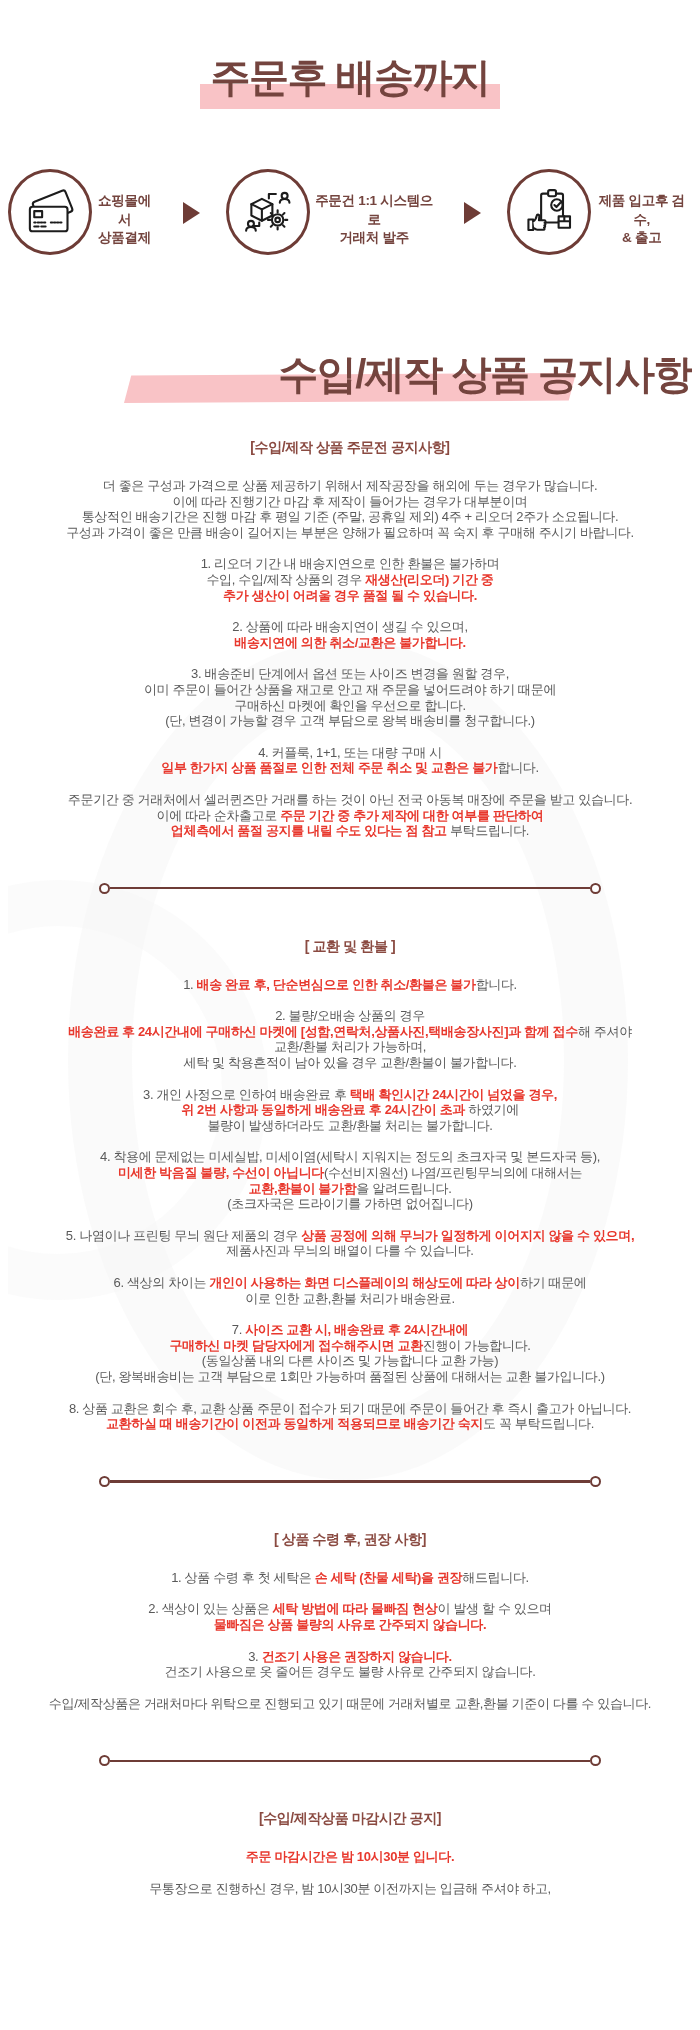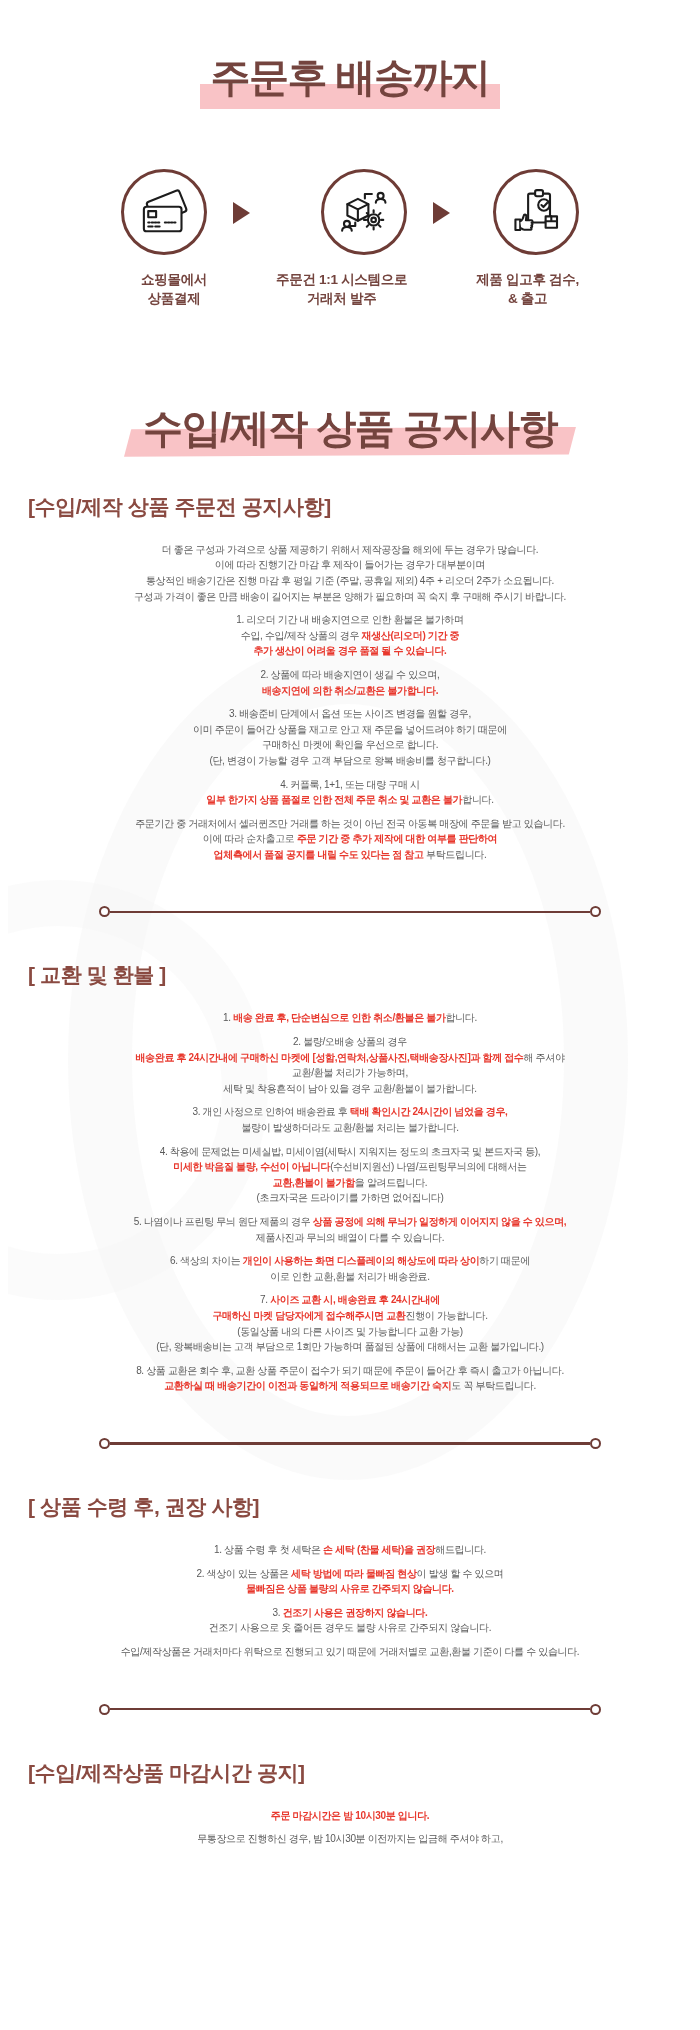--- a/index.html
+++ b/index.html
@@ -48,21 +48,21 @@
     padding:0 10px 6px;
     background:linear-gradient(transparent 56%, var(--pink) 56%, var(--pink) 97%, transparent 97%);
   }
   .steps{
     display:flex;
     justify-content:center;
     align-items:flex-start;
     gap:26px;
     margin-top:58px;
   }
-  .step{display:flex;flex-direction:column;align-items:flex-end;}
+  .step{display:flex;flex-direction:row;align-items:center;}
   .circle{
     width:86px;height:86px;
     border:3px solid var(--line);
     border-radius:50%;
     background:#fff;
     display:flex;align-items:center;justify-content:center;
   }
   .circle svg{width:56px;height:56px;}
   .cap{
     margin-top:16px;
@@ -75,53 +75,54 @@
   }
   .arrow{
     margin-top:33px;
     width:0;height:0;
     border-top:11px solid transparent;
     border-bottom:11px solid transparent;
     border-left:17px solid var(--line);
   }
 
   
-  .title2-wrap{position:relative;text-align:center;margin-top:92px;height:58px;}
+  .title2-wrap{position:relative;text-align:right;margin-top:92px;height:58px;}
   .tape{
     position:absolute;
     left:50%;top:26px;
     transform:translateX(-50%);
     width:452px;height:30px;
     background:var(--pink);
     clip-path:polygon(1.6% 8%,100% 0,98.4% 92%,0 100%);
   }
   .title2{
     position:relative;
     font-size:40px;
     font-weight:800;
     letter-spacing:-1.5px;
     color:var(--brown);
   }
 
   
   #content{margin-top:28px;padding:0 20px;}
   .subheader{
-    font-size:21px;
+    text-align:center;
+    font-size:14px;
     font-weight:800;
     letter-spacing:-.4px;
     color:var(--brown2);
     margin:34px 0 21px;
   }
   .para{
     text-align:center;
-    font-size:10px;
+    font-size:13px;
     line-height:15.6px;
     letter-spacing:-.35px;
     color:var(--gray);
-    margin:8px 0;
+    margin:16px 0;
   }
   .para .em{color:var(--red);font-weight:800;}
   .divider{
     display:flex;
     align-items:center;
     width:502px;
     margin:44px auto;
   }
   .divider .dot{
     width:11px;height:11px;
@@ -258,20 +259,21 @@
           <div class="line"><span>1. </span><span class="em">배송 완료 후, 단순변심으로 인한 취소/환불은 불가</span><span>합니다.</span></div>
         </div>
         <div class="para">
           <div class="line"><span>2. 불량/오배송 상품의 경우</span></div>
           <div class="line"><span class="em">배송완료 후 24시간내에 구매하신 마켓에 [성함,연락처,상품사진,택배송장사진]과 함께 접수</span><span>해 주셔야</span></div>
           <div class="line"><span>교환/환불 처리가 가능하며,</span></div>
           <div class="line"><span>세탁 및 착용흔적이 남아 있을 경우 교환/환불이 불가합니다.</span></div>
         </div>
         <div class="para">
           <div class="line"><span>3. 개인 사정으로 인하여 배송완료 후 </span><span class="em">택배 확인시간 24시간이 넘었을 경우,</span></div>
+          <div class="line"><span class="em">위 2번 사항과 동일하게 배송완료 후 24시간이 초과</span><span> 하였기에</span></div>
           <div class="line"><span>불량이 발생하더라도 교환/환불 처리는 불가합니다.</span></div>
         </div>
         <div class="para">
           <div class="line"><span>4. 착용에 문제없는 미세실밥, 미세이염(세탁시 지워지는 정도의 초크자국 및 본드자국 등),</span></div>
           <div class="line"><span class="em">미세한 박음질 불량, 수선이 아닙니다</span><span>(수선비지원선) 나염/프린팅무늬의에 대해서는</span></div>
           <div class="line"><span class="em">교환,환불이 불가함</span><span>을 알려드립니다.</span></div>
           <div class="line"><span>(초크자국은 드라이기를 가하면 없어집니다)</span></div>
         </div>
         <div class="para">
           <div class="line"><span>5. 나염이나 프린팅 무늬 원단 제품의 경우 </span><span class="em">상품 공정에 의해 무늬가 일정하게 이어지지 않을 수 있으며,</span></div>

